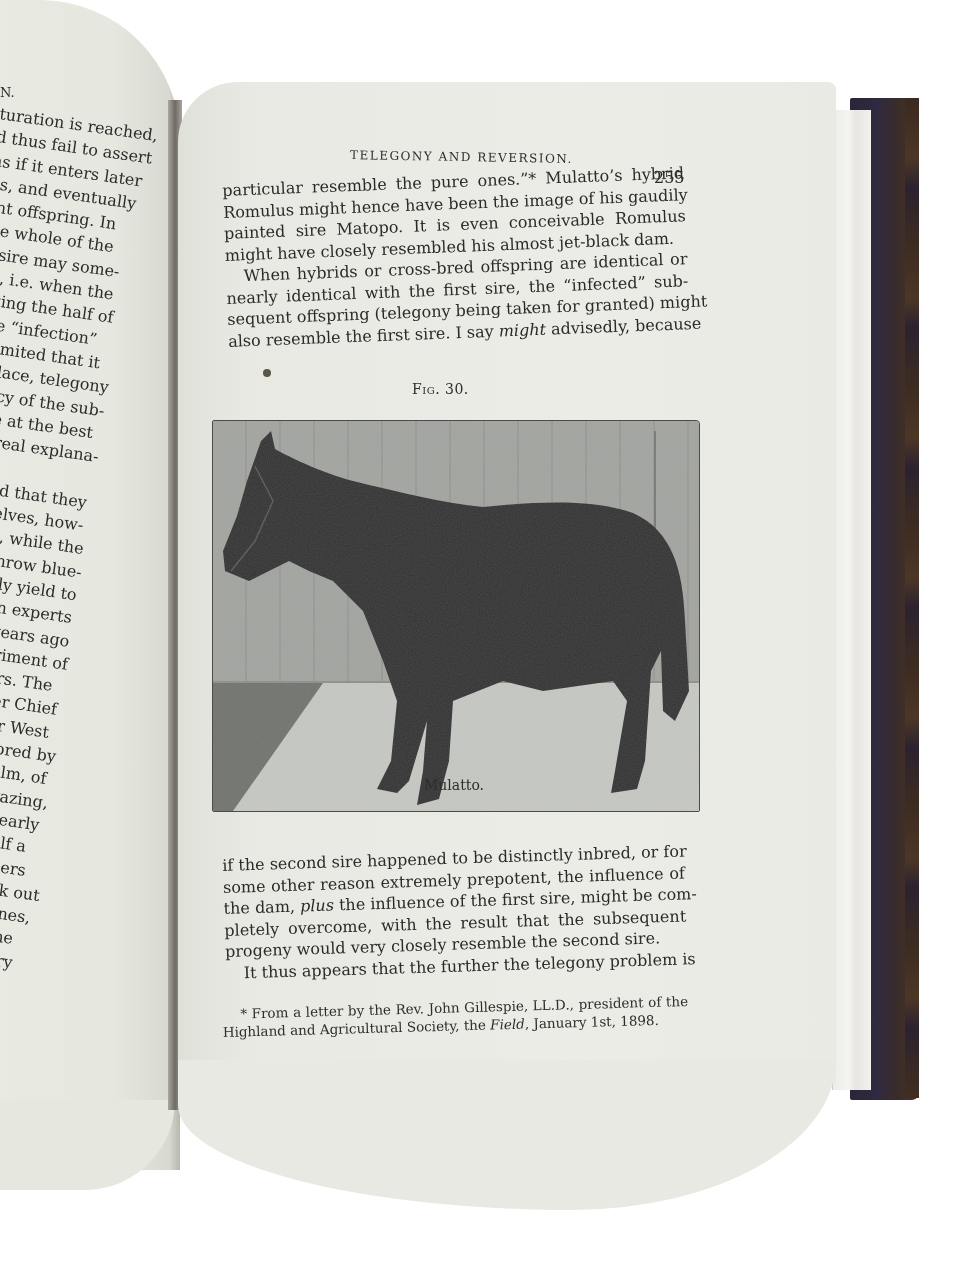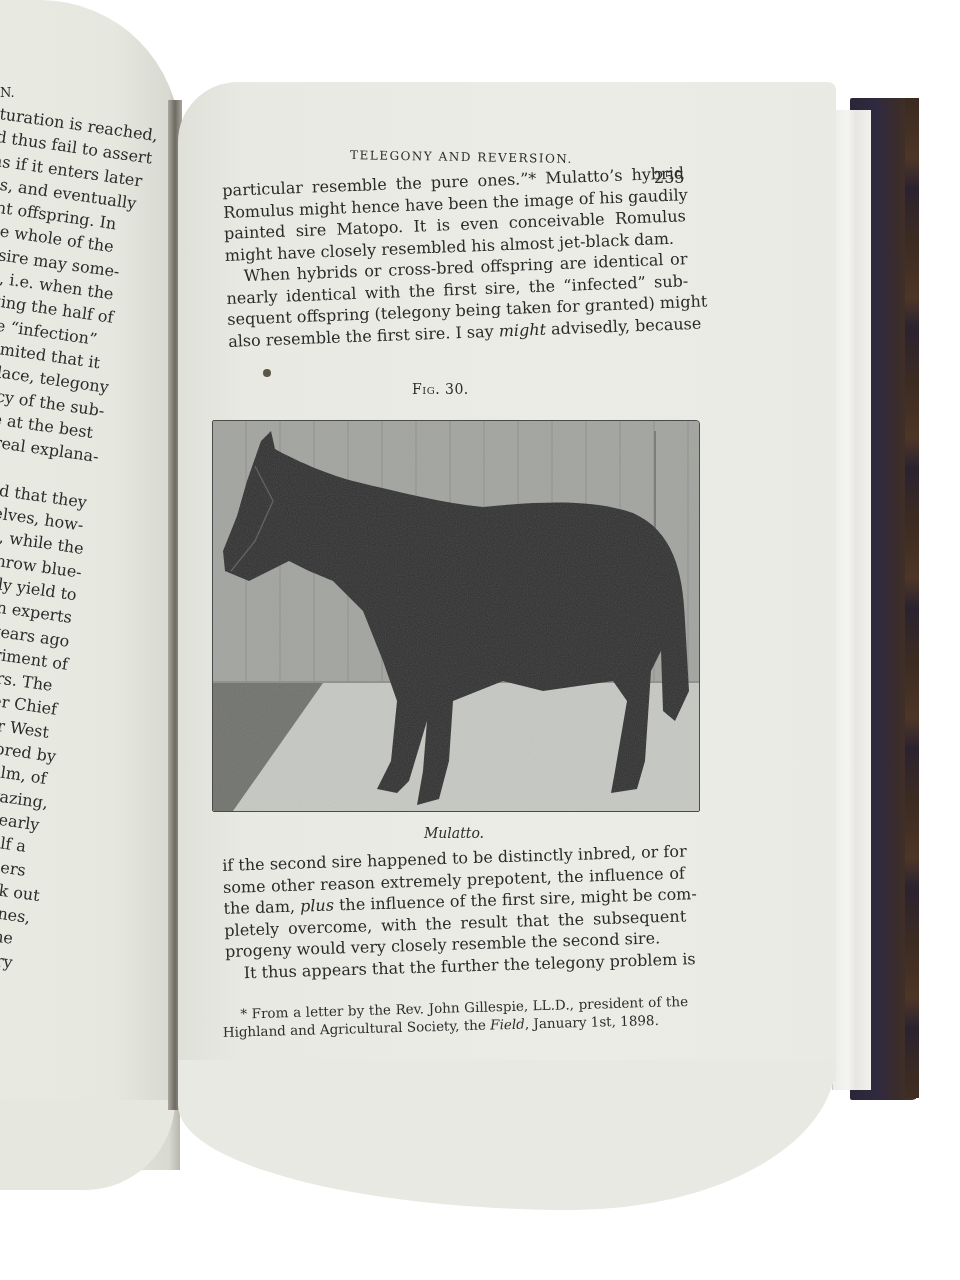--- a/index.html
+++ b/index.html
@@ -20,21 +20,21 @@
   .running-head{position:absolute;left:350px;top:150px;font-size:12px;letter-spacing:1.5px;color:#2d2d2d;transform:rotate(1deg);font-variant:small-caps;}
   .page-number{position:absolute;left:654px;top:168px;font-size:16px;color:#2d2d2d;}
   
   .text-block{position:absolute;left:222px;width:462px;font-size:16px;line-height:21.5px;color:#2a2a2a;}
   .line{display:block;white-space:nowrap;text-align:justify;text-align-last:justify;}
   .line.indent{padding-left:18px;}
   .line.last{text-align-last:left;}
   .top-text{top:180px;transform:rotate(-2.2deg);transform-origin:left top;}
   .bottom-text{top:855px;transform:rotate(-1.8deg);transform-origin:left top;}
   .fig-label{position:absolute;left:412px;top:381px;font-size:14px;font-variant:small-caps;letter-spacing:.5px;color:#2d2d2d;}
-  .caption{position:absolute;left:424px;top:825px;font-size:14px;color:#2d2d2d;font-style:italic;}
+  .caption{position:absolute;left:424px;top:777px;font-size:14px;color:#2d2d2d;}
   .footnote{position:absolute;left:222px;top:1005px;width:466px;font-size:13.5px;line-height:18px;color:#2d2d2d;transform:rotate(-1.6deg);transform-origin:left top;}
   .footnote .line{text-align:justify;}
   .stain{position:absolute;left:263px;top:369px;width:8px;height:8px;border-radius:50%;background:#5a5648;}
   
   .photo{position:absolute;left:212px;top:420px;width:486px;height:390px;border:1.5px solid #4b4b4b;background:#8d8f8b;overflow:hidden;border-radius:2px 4px 2px 2px;}
   .photo svg{display:block;width:100%;height:100%;}
   
   .left-text{position:absolute;left:0;top:120px;width:128px;font-size:16px;line-height:23.3px;color:#2b2b2b;transform:rotate(8deg);transform-origin:right top;}
   .left-text .line{text-align:right;text-align-last:right;}
   .left-runhead{position:absolute;left:0;top:85px;font-size:13px;color:#2b2b2b;}

